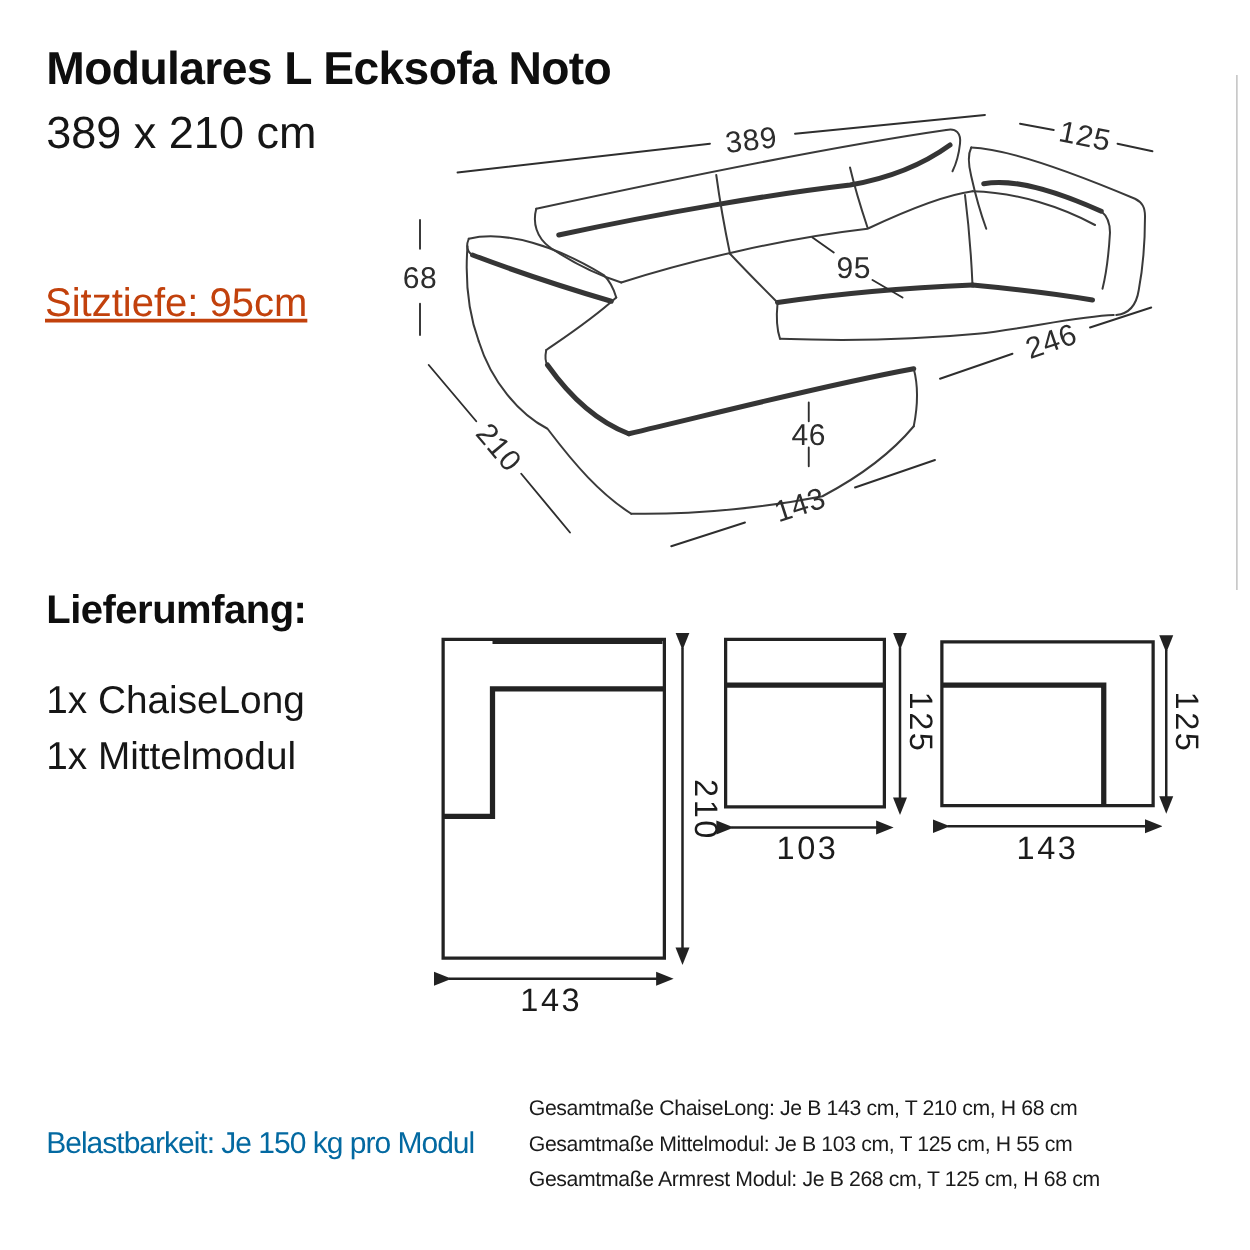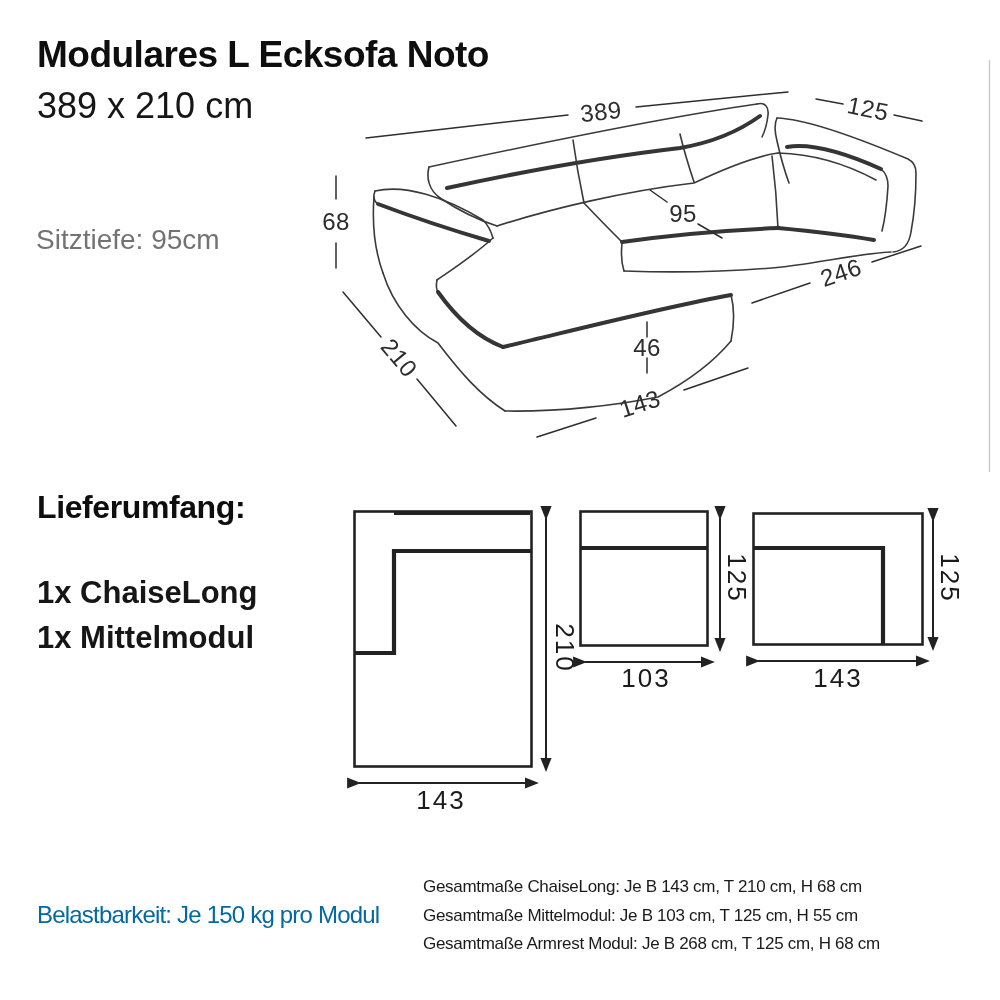--- a/index.html
+++ b/index.html
@@ -1,23 +1,23 @@
 <!DOCTYPE html>
 <html><head>
 <meta charset="utf-8">
 <style>
   html,body{margin:0;padding:0;background:#fff;}
   #page{position:relative;width:1000px;height:1000px;background:#ffffff;overflow:hidden;
         font-family:"Liberation Sans",sans-serif;color:#111;padding-left:36px;}
   .abs{position:absolute;white-space:nowrap;}
   .title{font-size:37px;font-weight:700;letter-spacing:-0.5px;color:#0e0e0e;}
   .subtitle{font-size:36px;font-weight:400;color:#161616;}
-  .note{font-size:28px;font-weight:400;color:#737373;}
+  .note{font-size:32px;font-weight:400;color:#c2410c;text-decoration:underline;}
   .scope-head{font-size:32px;font-weight:700;letter-spacing:-0.4px;color:#0e0e0e;}
-  .scope-item{font-size:31px;font-weight:700;color:#161616;line-height:45px;margin-top:33px;}
+  .scope-item{font-size:31px;font-weight:400;color:#161616;line-height:45px;}
   .foot-left{font-size:24px;letter-spacing:-0.8px;color:#0369a1;}
   .foot-right{font-size:17px;letter-spacing:-0.3px;line-height:28.6px;color:#1a1a1a;}
   svg{position:absolute;left:0;top:0;}
   .sline{stroke:#3a3a3a;stroke-width:1.6;fill:none;stroke-linecap:round;stroke-linejoin:round;}
   .sthick{stroke:#353535;stroke-width:4;fill:none;stroke-linecap:round;}
   .dim{stroke:#2e2e2e;stroke-width:1.5;fill:none;stroke-linecap:round;}
   .dimtxt{font-family:"Liberation Sans",sans-serif;font-size:24px;letter-spacing:0.5px;
           fill:#2d2d2d;text-anchor:middle;}
   .schline{stroke:#222;stroke-width:2.6;fill:none;}
   .schthick{stroke:#222;stroke-width:4.2;fill:none;}
@@ -28,21 +28,21 @@
 </style>
 </head>
 <body>
 
 <div id="page">
 
   <div class="abs title" style="left:37px;top:34px;">Modulares L Ecksofa Noto</div>
   <div class="abs subtitle" style="left:37px;top:85px;">389 x 210 cm</div>
   <div class="abs note" style="left:36px;top:224px;">Sitztiefe: 95cm</div>
 
-  <div class="abs scope-head" style="left:37px;top:489px;">Lieferumfang:</div>
+  <div class="abs scope-head" style="left:37px;top:469px;">Lieferumfang:</div>
   <div class="abs scope-item" style="left:37px;top:537px;">1x ChaiseLong</div>
   <div class="abs scope-item" style="left:37px;top:582px;">1x Mittelmodul</div>
 
   <div class="abs foot-left" style="left:37px;top:901px;">Belastbarkeit: Je 150 kg pro Modul</div>
   <div class="abs foot-right" style="left:423px;top:873px;">
     <div>Gesamtmaße ChaiseLong: Je B 143 cm, T 210 cm, H 68 cm</div>
     <div>Gesamtmaße Mittelmodul: Je B 103 cm, T 125 cm, H 55 cm</div>
     <div>Gesamtmaße Armrest Modul: Je B 268 cm, T 125 cm, H 68 cm</div>
   </div>
 

